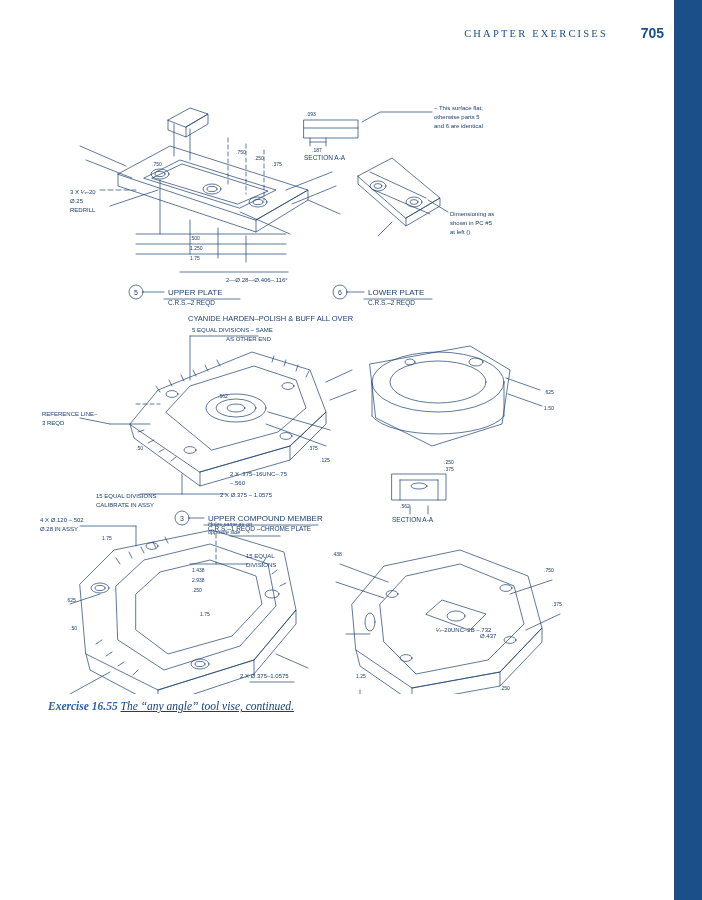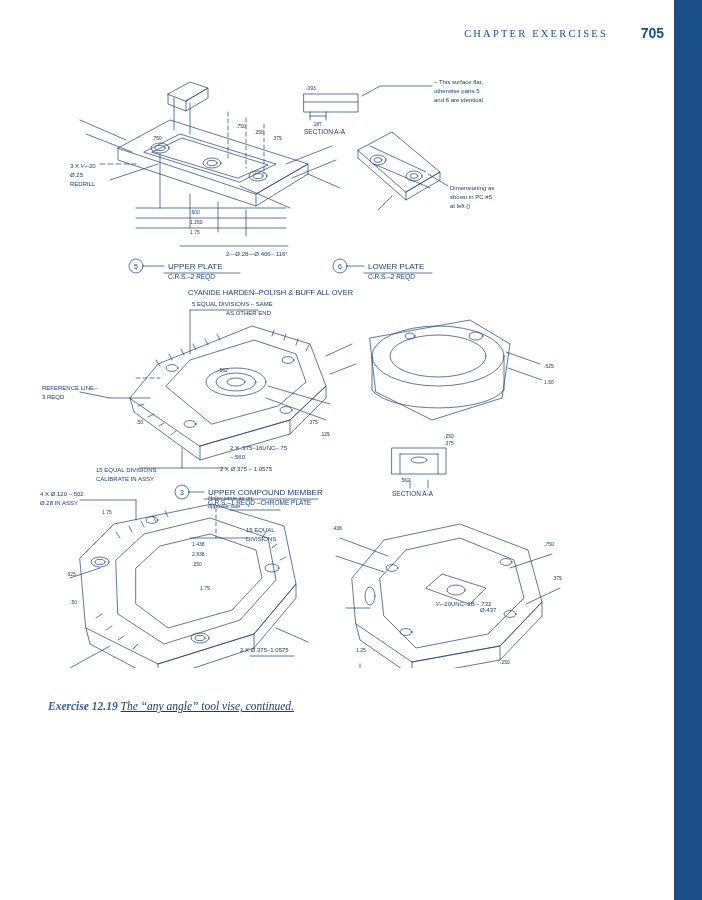--- a/index.html
+++ b/index.html
@@ -53,21 +53,21 @@
     top: -3px;
     font-family: "Liberation Sans", sans-serif;
     font-size: 14px;
     font-weight: bold;
     color: #1b4f8a;
   }
   
   .sheet {
     position: absolute;
     left: 40px;
-    top: 68px;
+    top: 94px;
     width: 600px;
     height: 600px;
   }
   svg.draw {
     position: absolute;
     left: 0;
     top: 0;
     width: 600px;
     height: 600px;
   }
@@ -418,17 +418,17 @@
           <text x="504" y="478">.750</text>
           <text x="512" y="512">.375</text>
           <text x="460" y="596">.250</text>
         </g>
 
       </g>
     </svg>
   </div>
 
   <div class="cap">
-    <span class="ex">Exercise 12.19</span>
+    <span class="ex">Exercise 16.55</span>
     <span class="ct">The “any angle” tool vise, continued.</span>
   </div>
 
 </div>
 
 </body></html>

